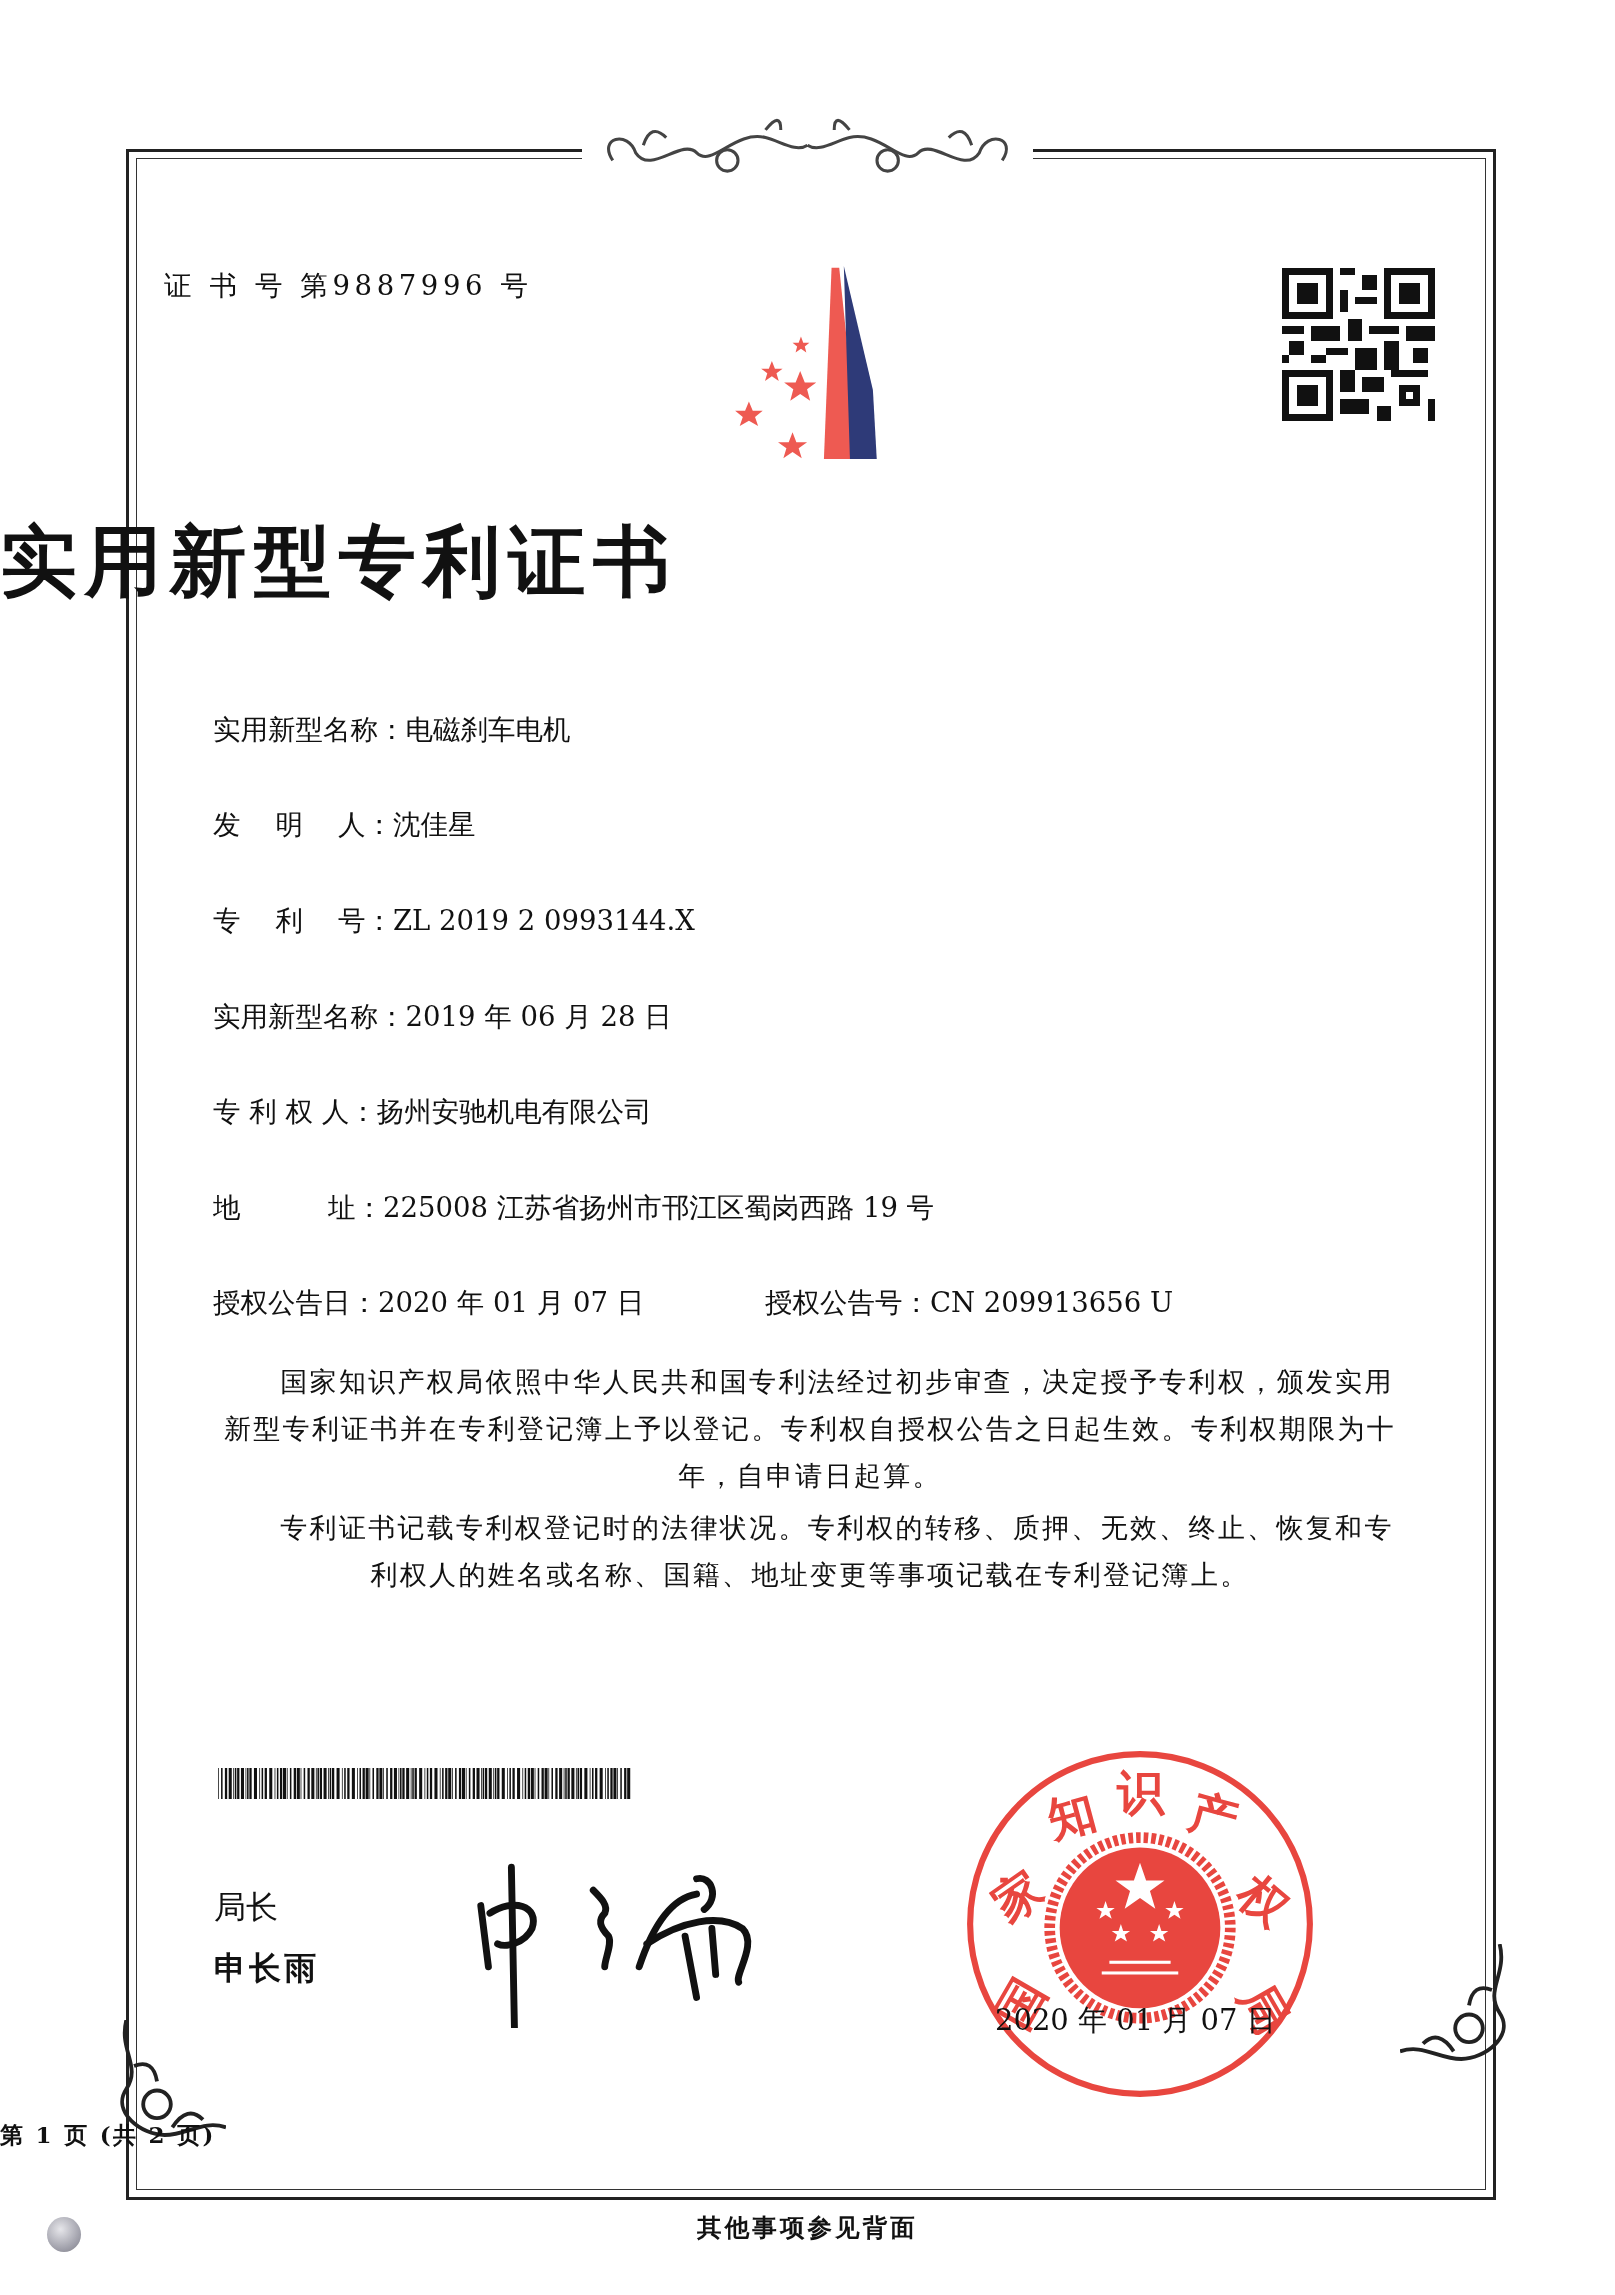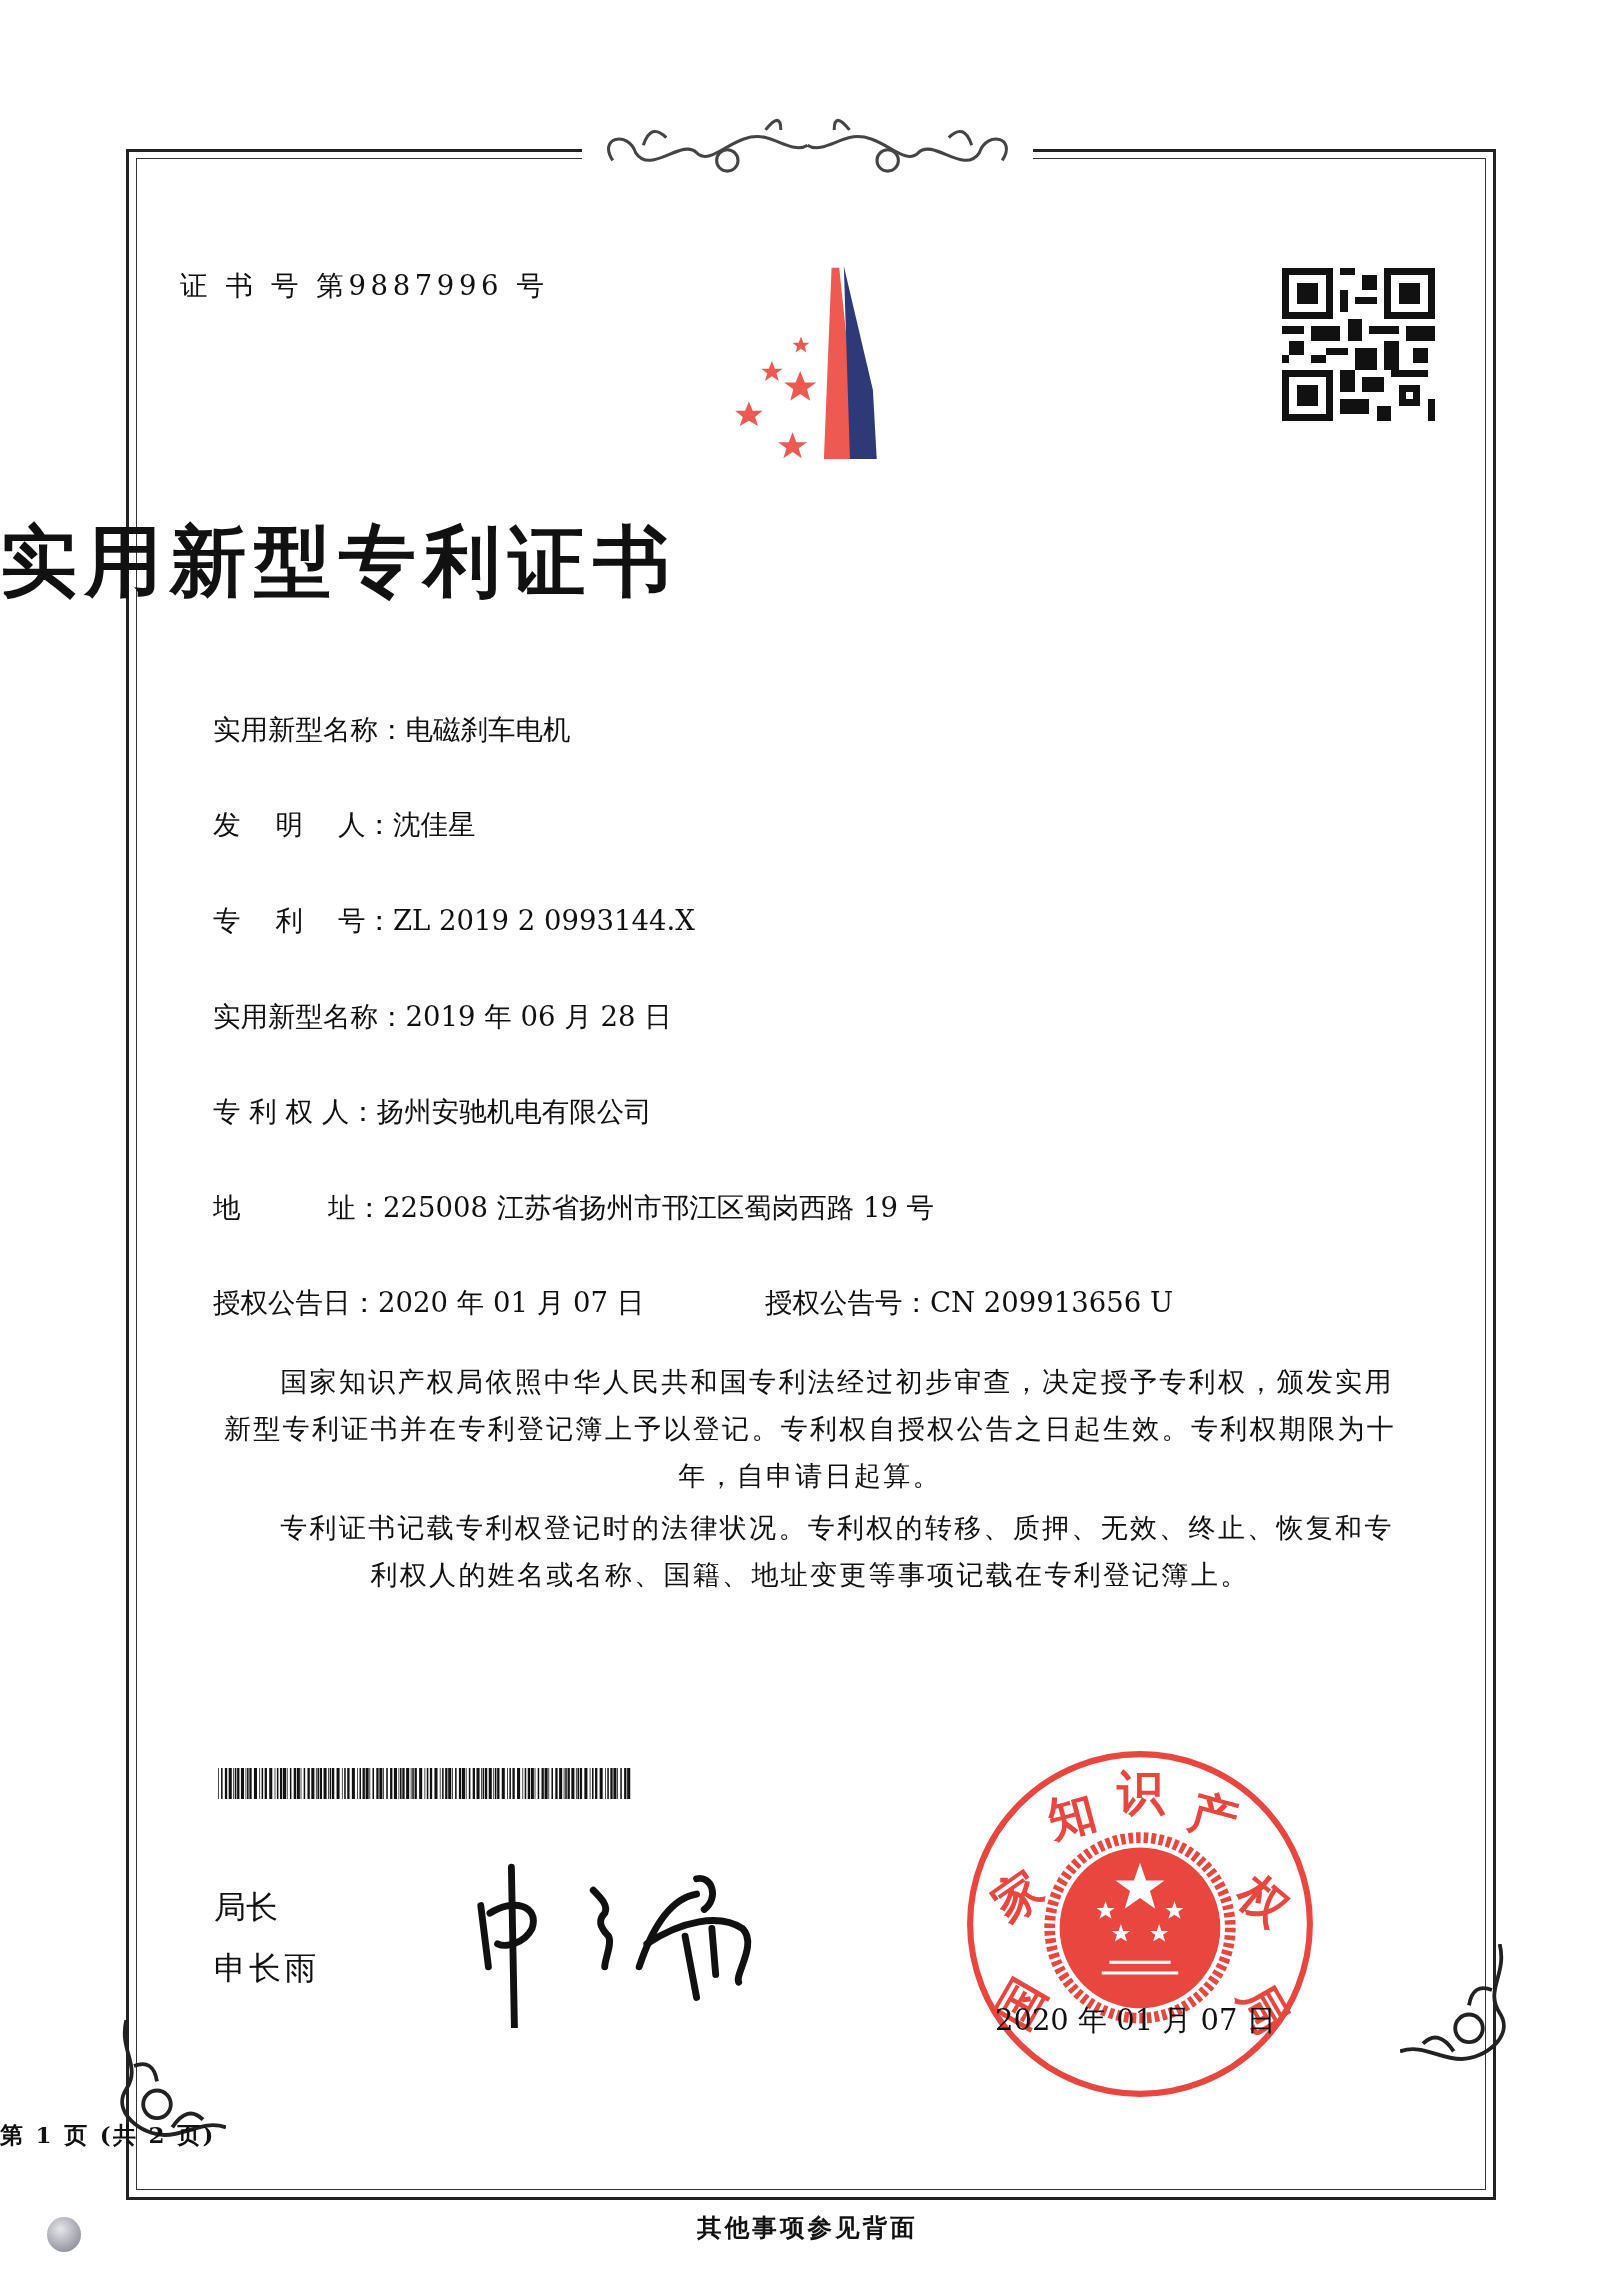--- a/index.html
+++ b/index.html
@@ -16,39 +16,39 @@
     border: 1.5px solid #333; box-sizing: border-box;
   }
   .ornament-top {
     position: absolute; left: 582px; top: 107px; width: 451px; height: 84px;
     background: #fff;
   }
   .corner { position: absolute; width: 115px; height: 138px; }
   .corner.bl { left: 111px; top: 2020px; }
   .corner.br { left: 1400px; top: 1944px; }
   .cert-no {
-    position: absolute; left: 180px; top: 268px; font-size: 27.5px; letter-spacing: 4.6px;
+    position: absolute; left: 164px; top: 268px; font-size: 27.5px; letter-spacing: 4.6px;
   }
   .qr { position: absolute; left: 1282px; top: 268px; width: 153px; height: 153px; }
   .logo { position: absolute; left: 689px; top: 260px; width: 253px; height: 199px; }
   .title {
     position: absolute; left: 0; width: 1615px; top: 511px; text-align: left;
     font-size: 77px; letter-spacing: 7.7px; font-weight: bold;
   }
   .field { position: absolute; left: 213px; font-size: 27.5px; white-space: pre; }
   .field .lbl { display: inline-block; }
   .para {
     position: absolute; left: 213px; width: 1194px; font-size: 27px;
     line-height: 47px; text-indent: 54px; letter-spacing: 2.3px; text-align: center;
   }
   .barcode { position: absolute; left: 218px; top: 1768px; width: 413px; height: 31px; }
   .director-title { position: absolute; left: 214px; top: 1886px; font-size: 32px;
     font-family: "DejaVu Sans", sans-serif; font-weight: normal; }
   .director-name { position: absolute; left: 214px; top: 1947px; font-size: 32px;
-    font-family: "DejaVu Sans", sans-serif; font-weight: normal; letter-spacing: 3.1px; }
+    font-family: "DejaVu Sans", sans-serif; font-weight: bold; letter-spacing: 3.1px; }
   .signature { position: absolute; left: 467px; top: 1852px; width: 352px; height: 176px; }
   .seal { position: absolute; left: 964px; top: 1748px; width: 352px; height: 352px; }
   .seal-date {
     position: absolute; left: 995px; top: 2001px; font-size: 29px; color: #111;
   }
   .page-no { position: absolute; left: 0; width: 1615px; top: 2120px;
     font-size: 23px; font-weight: bold; letter-spacing: 2.3px; }
   .backside { position: absolute; left: 0; width: 1615px; text-align: center; top: 2211px;
     font-size: 24.5px; font-weight: bold; letter-spacing: 3.1px; }
   .grommet { position: absolute; left: 47px; top: 2217px; width: 34px; height: 35px;

